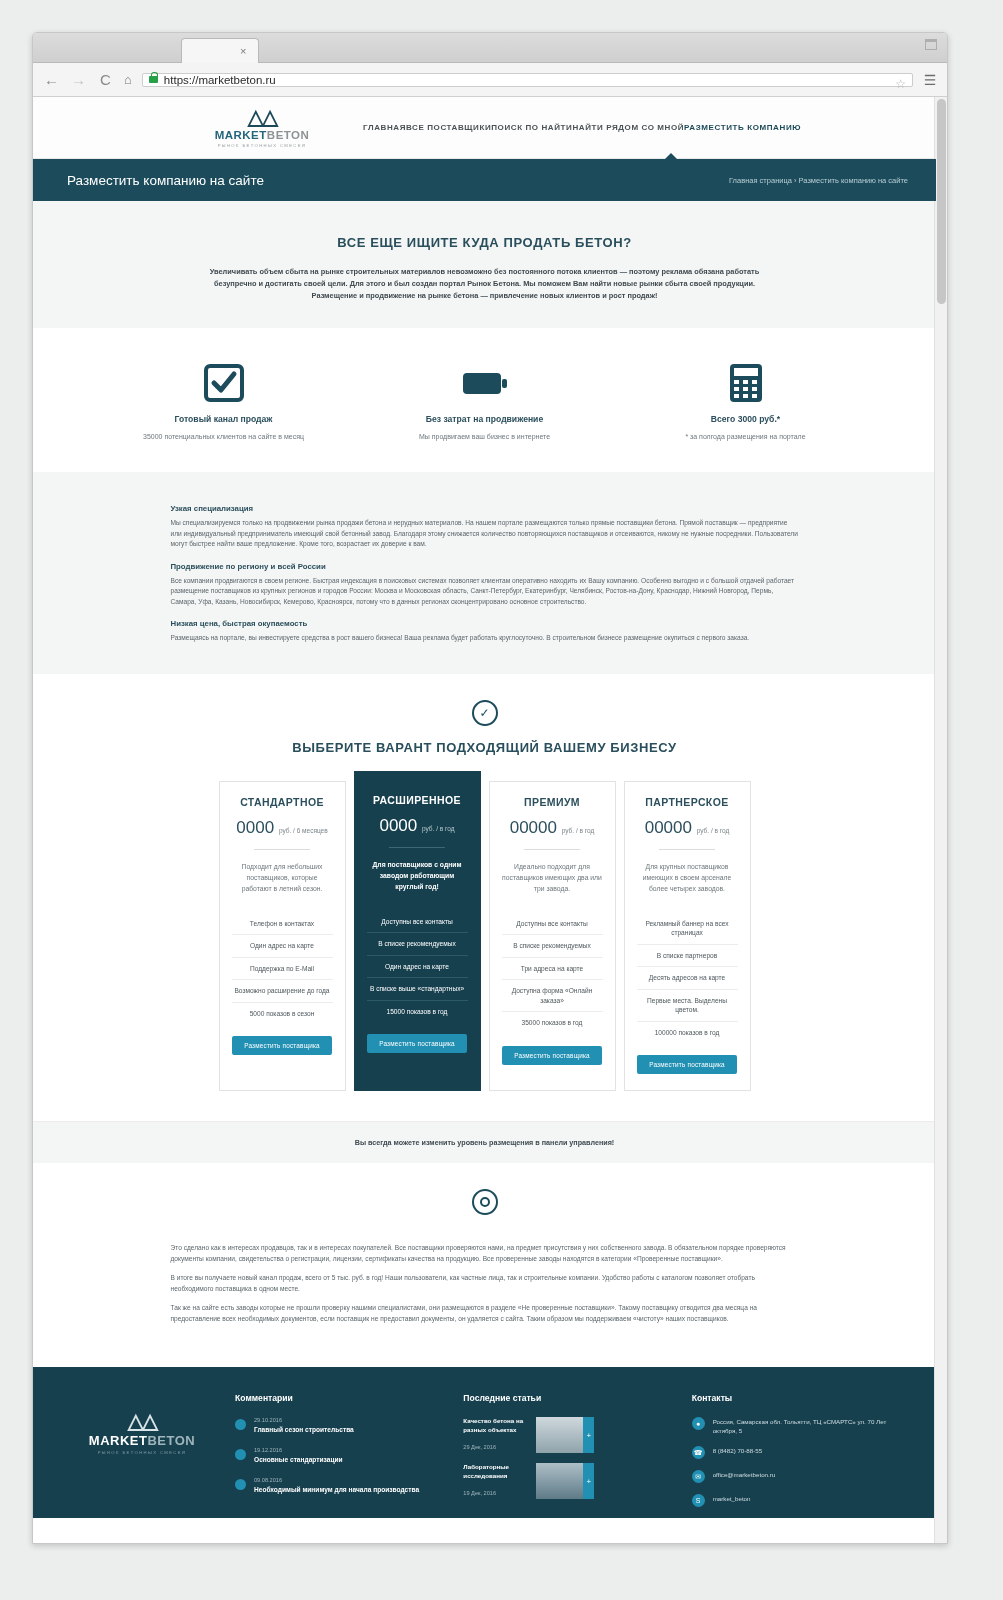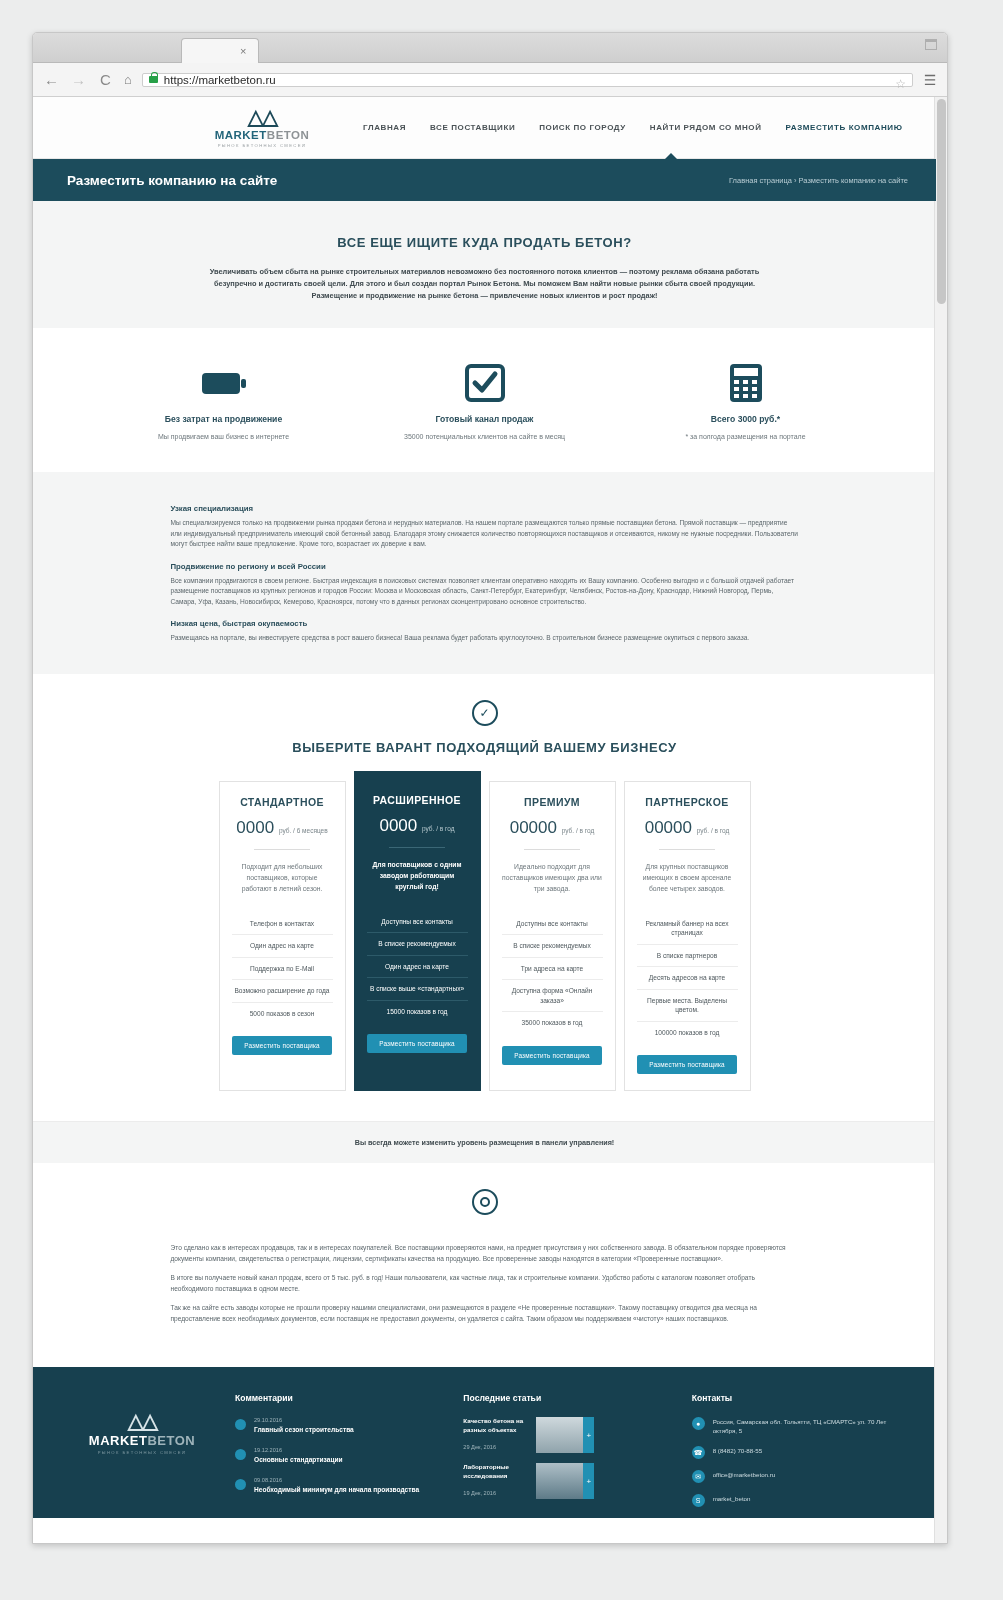--- a/index.html
+++ b/index.html
@@ -124,39 +124,39 @@
   .logo { width: 118px; text-align: center; margin-left: 142px; }
   .logo-mark {
     font-size: 21px; color: #1d4a59; letter-spacing: -2px;
     line-height: 20px; font-weight: bold;
   }
   .logo-text { font-size: 11.5px; letter-spacing: .5px; margin-top: 2px; }
   .logo-text .b1 { color: #23657a; font-weight: bold; }
   .logo-text .b2 { color: #8d9295; font-weight: bold; }
   .logo-sub { font-size: 4.2px; color: #9aa0a3; letter-spacing: 1.4px; margin-top: 2px; }
   nav.mainnav {
-    display: flex; gap: 24px; margin-left: 42px;
+    display: flex; margin-left: 42px;
     font-size: 8px; letter-spacing: .6px; color: #4a5256; font-weight: bold;
   }
   nav.mainnav .item.active { color: #1d4a59; position: relative; }
 
   
   .titlebar {
     background: #1c4c5c;
     height: 42px;
     display: flex; align-items: center; justify-content: space-between;
     padding: 0 28px 0 34px;
     position: relative;
   }
   .titlebar:before {
     content:""; position:absolute; top:-6px; left:632px;
     width:0;height:0;border-left:6px solid transparent;border-right:6px solid transparent;
     border-bottom:6px solid #1c4c5c;
   }
-  .titlebar h1 { margin:0; font-size: 13.5px; color: #fff; font-weight: bold; text-align: right; }
+  .titlebar h1 { margin:0; font-size: 13.5px; color: #fff; font-weight: normal; text-align: right; }
   .crumbs { font-size: 7.5px; color: #b9cdd4; }
 
   
   .sec-grey { background: #f4f5f5; padding: 22px 0 26px; }
   h2.sec-title {
     text-align: center; font-size: 13px; color: #2a4f5c;
     letter-spacing: .6px; margin: 12px 0 16px; font-weight: bold;
   }
   .intro-text {
     width: 560px; margin: 0 auto;
@@ -317,56 +317,56 @@
         <div class="logo">
           <div class="logo-mark">△△</div>
           <div class="logo-text">
             <span class="b1">MARKET</span><span class="b2">BETON</span>
           </div>
           <div class="logo-sub">РЫНОК БЕТОННЫХ СМЕСЕЙ</div>
         </div>
         <nav class="mainnav">
           <span class="item">ГЛАВНАЯ</span>
           <span class="item">ВСЕ ПОСТАВЩИКИ</span>
-          <span class="item">ПОИСК ПО ГОРОДУ</span>
+          <span class="item">ПОИСК ПО НАЙТИ</span>
           <span class="item">НАЙТИ РЯДОМ СО МНОЙ</span>
           <span class="item active">РАЗМЕСТИТЬ КОМПАНИЮ</span>
         </nav>
       </div>
 
       <div class="titlebar">
         <h1>Разместить компанию на сайте</h1>
         <div class="crumbs">Главная страница › Разместить компанию на сайте</div>
       </div>
 
       <div class="sec-grey">
         <h2 class="sec-title">ВСЕ ЕЩЕ ИЩИТЕ КУДА ПРОДАТЬ БЕТОН?</h2>
         <div class="intro-text">Увеличивать объем сбыта на рынке строительных материалов невозможно без постоянного потока клиентов — поэтому реклама обязана работать безупречно и достигать своей цели. Для этого и был создан портал Рынок Бетона. Мы поможем Вам найти новые рынки сбыта своей продукции. Размещение и продвижение на рынке бетона — привлечение новых клиентов и рост продаж!</div>
       </div>
 
       <div class="features">
+        <div class="feature">
+          <div class="ico">
+            <svg width="40" height="38" viewBox="0 0 40 38">
+                <rect x="2" y="2" width="36" height="34" rx="4" fill="none" stroke="#1c4c5c" stroke-width="4"></rect>
+                <path d="M10 19 L17 26 L30 10" fill="none" stroke="#1c4c5c" stroke-width="5" stroke-linecap="round" stroke-linejoin="round"></path>
+              </svg>
+          </div>
+          <h3>Готовый канал продаж</h3>
+          <p>35000 потенциальных клиентов на сайте в месяц</p>
+        </div>
         <div class="feature">
           <div class="ico">
             <svg width="46" height="30" viewBox="0 0 46 30">
                 <rect x="1" y="5" width="38" height="21" rx="4" fill="#1c4c5c"></rect>
                 <rect x="40" y="11" width="5" height="9" rx="2" fill="#1c4c5c"></rect>
               </svg>
           </div>
           <h3>Без затрат на продвижение</h3>
           <p>Мы продвигаем ваш бизнес в интернете</p>
-        </div>
-        <div class="feature">
-          <div class="ico">
-            <svg width="40" height="38" viewBox="0 0 40 38">
-                <rect x="2" y="2" width="36" height="34" rx="4" fill="none" stroke="#1c4c5c" stroke-width="4"></rect>
-                <path d="M10 19 L17 26 L30 10" fill="none" stroke="#1c4c5c" stroke-width="5" stroke-linecap="round" stroke-linejoin="round"></path>
-              </svg>
-          </div>
-          <h3>Готовый канал продаж</h3>
-          <p>35000 потенциальных клиентов на сайте в месяц</p>
         </div>
         <div class="feature">
           <div class="ico">
             <svg width="34" height="40" viewBox="0 0 34 40">
                 <rect x="1" y="1" width="32" height="38" rx="4" fill="#1c4c5c"></rect>
                 <rect x="5" y="5" width="24" height="8" fill="#fff"></rect>
                 <g fill="#fff">
                   <rect x="5" y="17" width="5" height="4"></rect>
                   <rect x="14" y="17" width="5" height="4"></rect>
                   <rect x="23" y="17" width="5" height="4"></rect>

